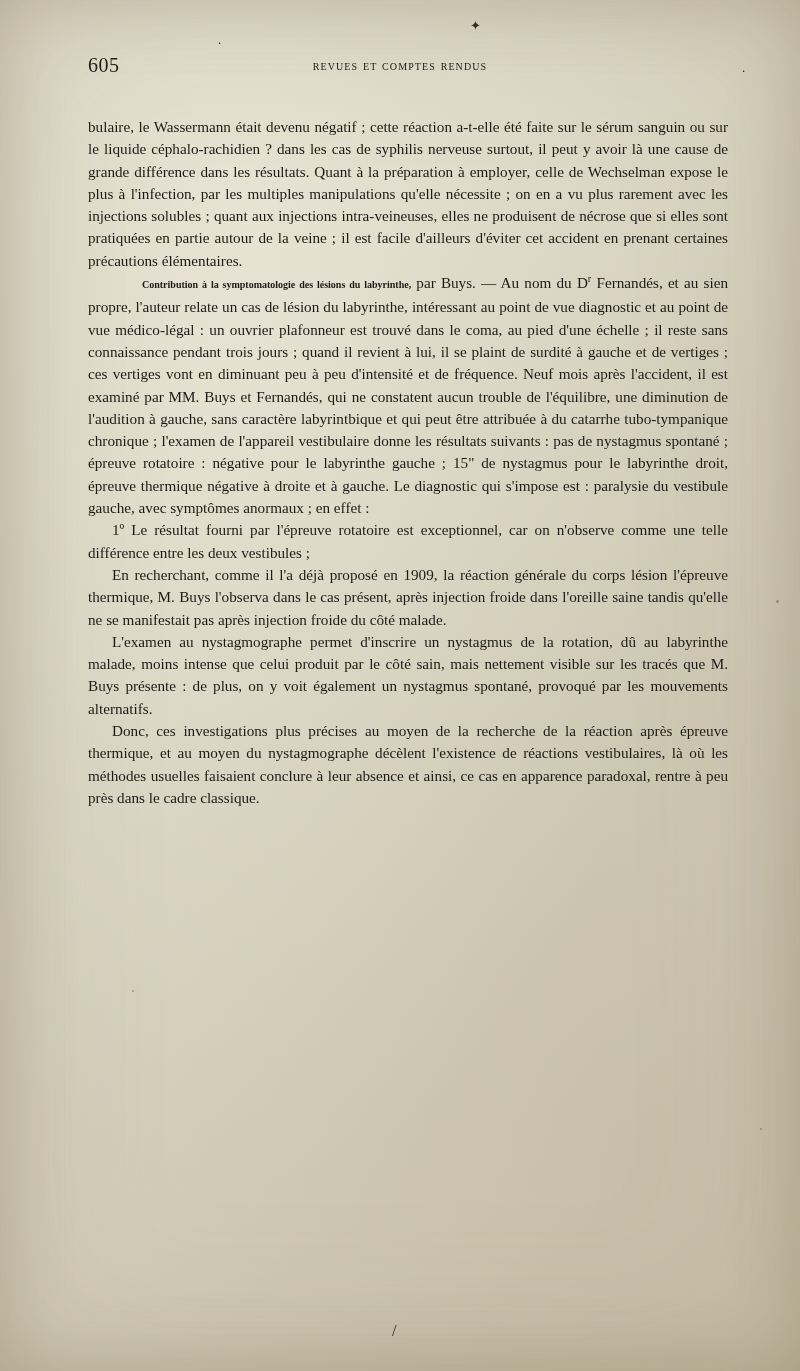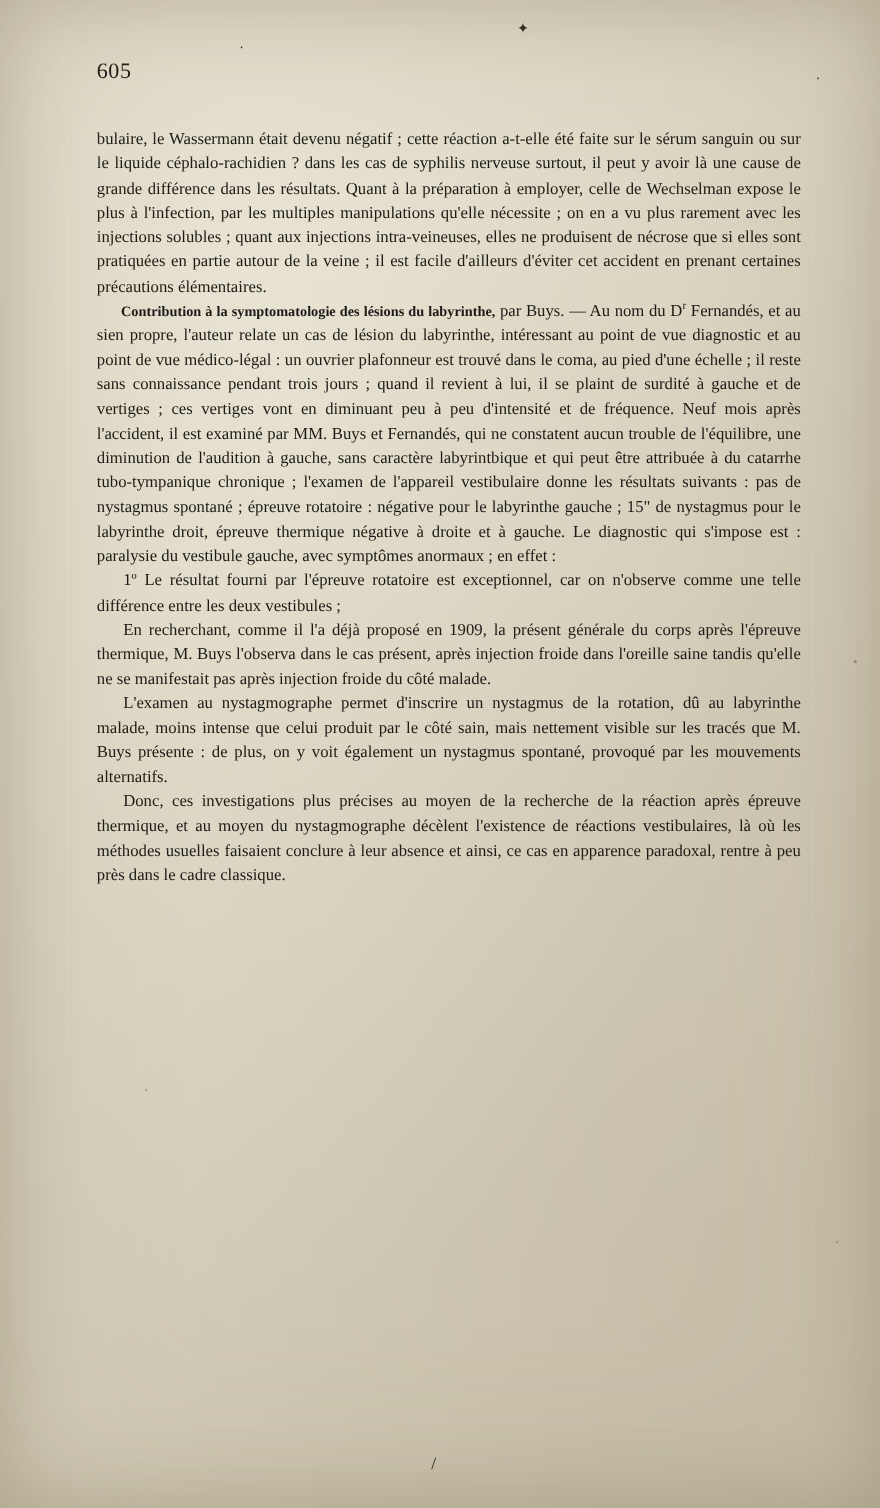--- a/index.html
+++ b/index.html
@@ -78,21 +78,22 @@
     text-justify: inter-word;
   }
   p {
     margin: 0;
   }
   p.indent {
     text-indent: 24px;
   }
   .subhead {
     font-weight: bold;
-    font-size: 13px;
+    font-size: 10px;
+    margin-left: 32px;
   }
   .run-in-indent {
     display: inline-block;
     width: 22px;
   }
   sup {
     font-size: 0.68em;
     vertical-align: super;
     line-height: 0;
   }
@@ -104,34 +105,35 @@
 </style>
 </head>
 <body>
 
 <div class="paper"></div>
 
 <div class="page">
 
   <div class="header">
     <div class="folio">605</div>
+    <div class="running-head">REVUES ET COMPTES RENDUS</div>
   </div>
 
   <div class="textblock">
 
     <p>bulaire, le Wassermann était devenu négatif ; cette réaction a-t-elle été faite sur le sérum sanguin ou sur le liquide céphalo-rachidien ? dans les cas de syphilis nerveuse surtout, il peut y avoir là une cause de grande différence dans les résultats. Quant à la préparation à employer, celle de Wechselman expose le plus à l'infection, par les multiples manipulations qu'elle nécessite ; on en a vu plus rarement avec les injections solubles ; quant aux injections intra-veineuses, elles ne produisent de nécrose que si elles sont pratiquées en partie autour de la veine ; il est facile d'ailleurs d'éviter cet accident en prenant certaines précautions élémentaires.</p>
 
     <p>
       <span class="run-in-indent"></span><span class="subhead">Contribution à la symptomatologie des lésions du labyrinthe,</span><span> par Buys. — Au nom du D</span><sup>r</sup><span> Fernandés, et au sien propre, l'auteur relate un cas de lésion du labyrinthe, intéressant au point de vue diagnostic et au point de vue médico-légal : un ouvrier plafonneur est trouvé dans le coma, au pied d'une échelle ; il reste sans connaissance pendant trois jours ; quand il revient à lui, il se plaint de surdité à gauche et de vertiges ; ces vertiges vont en diminuant peu à peu d'intensité et de fréquence. Neuf mois après l'accident, il est examiné par MM. Buys et Fernandés, qui ne constatent aucun trouble de l'équilibre, une diminution de l'audition à gauche, sans caractère labyrintbique et qui peut être attribuée à du catarrhe tubo-tympanique chronique ; l'examen de l'appareil vestibulaire donne les résultats suivants : pas de nystagmus spontané ; épreuve rotatoire : négative pour le labyrinthe gauche ; 15" de nystagmus pour le labyrinthe droit, épreuve thermique négative à droite et à gauche. Le diagnostic qui s'impose est : paralysie du vestibule gauche, avec symptômes anormaux ; en effet :</span>
     </p>
 
     <p class="indent">1º Le résultat fourni par l'épreuve rotatoire est exceptionnel, car on n'observe comme une telle différence entre les deux vestibules ;</p>
 
 
-    <p class="indent">En recherchant, comme il l'a déjà proposé en 1909, la présent générale du corps après l'épreuve thermique, M. Buys l'observa dans le cas présent, après injection froide dans l'oreille saine tandis qu'elle ne se manifestait pas après injection froide du côté malade.</p>
+    <p class="indent">En recherchant, comme il l'a déjà proposé en 1909, la réaction générale du corps lésion l'épreuve thermique, M. Buys l'observa dans le cas présent, après injection froide dans l'oreille saine tandis qu'elle ne se manifestait pas après injection froide du côté malade.</p>
 
     <p class="indent">L'examen au nystagmographe permet d'inscrire un nystagmus de la rotation, dû au labyrinthe malade, moins intense que celui produit par le côté sain, mais nettement visible sur les tracés que M. Buys présente : de plus, on y voit également un nystagmus spontané, provoqué par les mouvements alternatifs.</p>
 
     <p class="indent">Donc, ces investigations plus précises au moyen de la recherche de la réaction après épreuve thermique, et au moyen du nystagmographe décèlent l'existence de réactions vestibulaires, là où les méthodes usuelles faisaient conclure à leur absence et ainsi, ce cas en apparence paradoxal, rentre à peu près dans le cadre classique.</p>
 
   </div>
 
   <span class="stray-mark" style="top:18px; left:470px;">✦</span>
   <span class="stray-mark" style="top:32px; left:218px;">.</span>
   <span class="stray-mark" style="top:60px; left:742px;">.</span>

